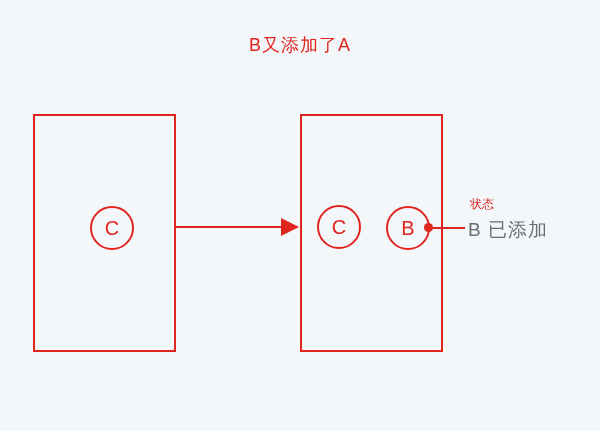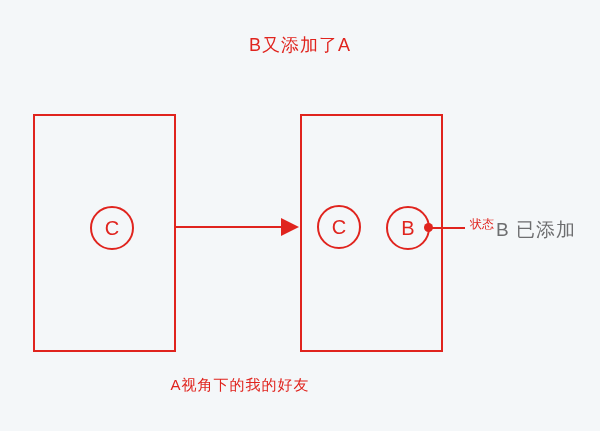--- a/index.html
+++ b/index.html
@@ -84,28 +84,26 @@
   }
   .callout-line{
     left:429px; top:227px;
     width:36px; height:2px;
     background:var(--red);
   }
   .status-label{
     left:470px; top:196px;
     color:var(--red);
     font-size:12px;
-    margin-top:20px;
   }
   .status-value{
     left:468px; top:217px;
     color:var(--gray);
     font-size:19px;
     letter-spacing:1px;
-    margin-left:28px;
   }
 
   .caption{
     left:120px; top:376px;
     width:240px;
     text-align:center;
     color:var(--red);
     font-size:15px;
     letter-spacing:1px;
   }
@@ -131,15 +129,14 @@
   </div>
   <div class="abs node-circle node-b">
     <span>B</span>
   </div>
 
   <div class="abs callout-dot"></div>
   <div class="abs callout-line"></div>
   <div class="abs status-label">状态</div>
   <div class="abs status-value">B 已添加</div>
 
-  <div class="abs caption">A视角下的我的好友</div>
 
 </div>
 
 </body></html>

